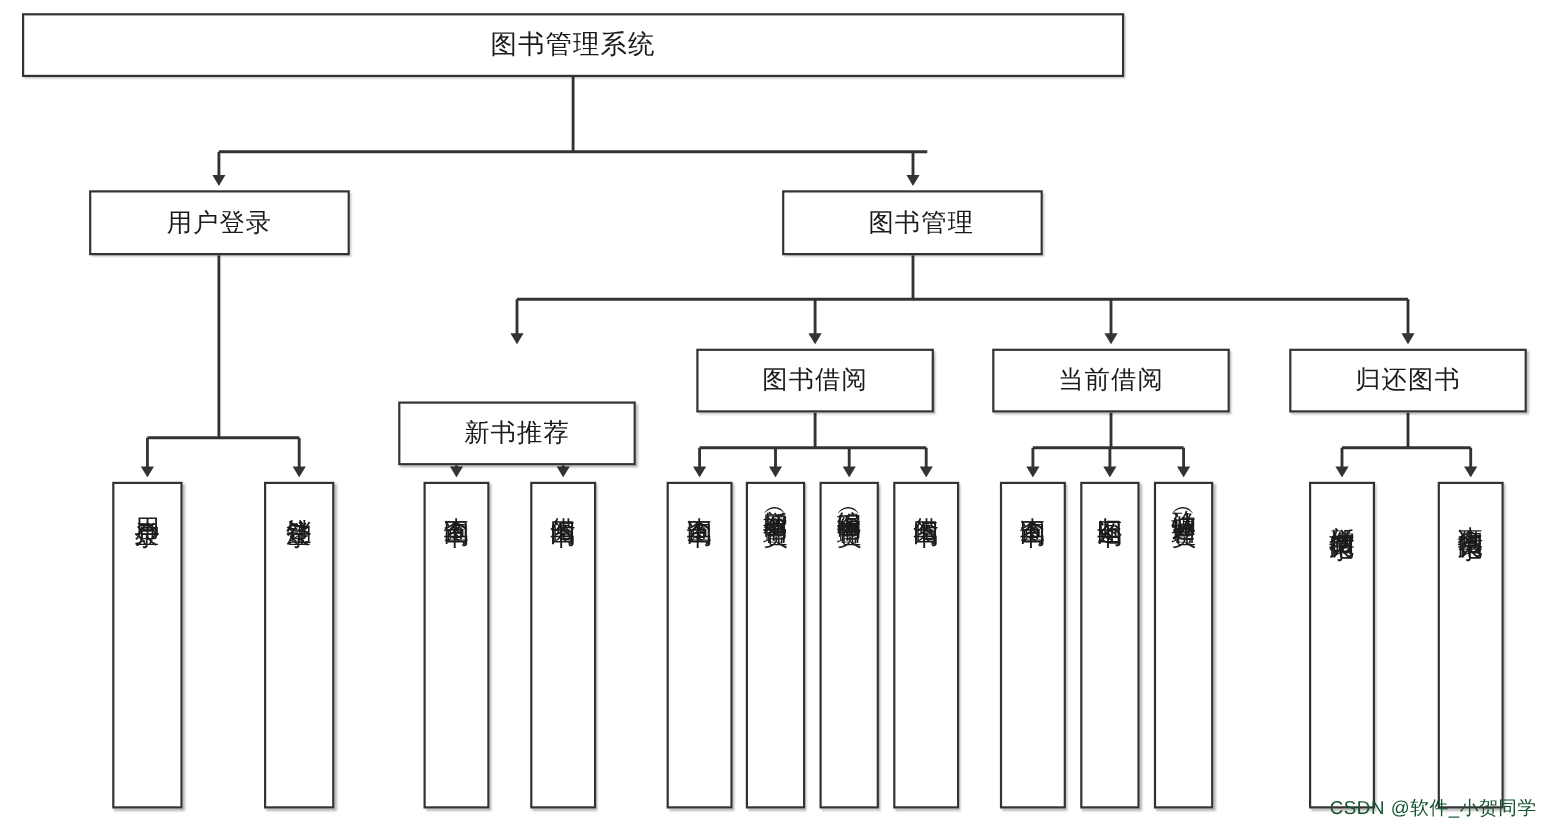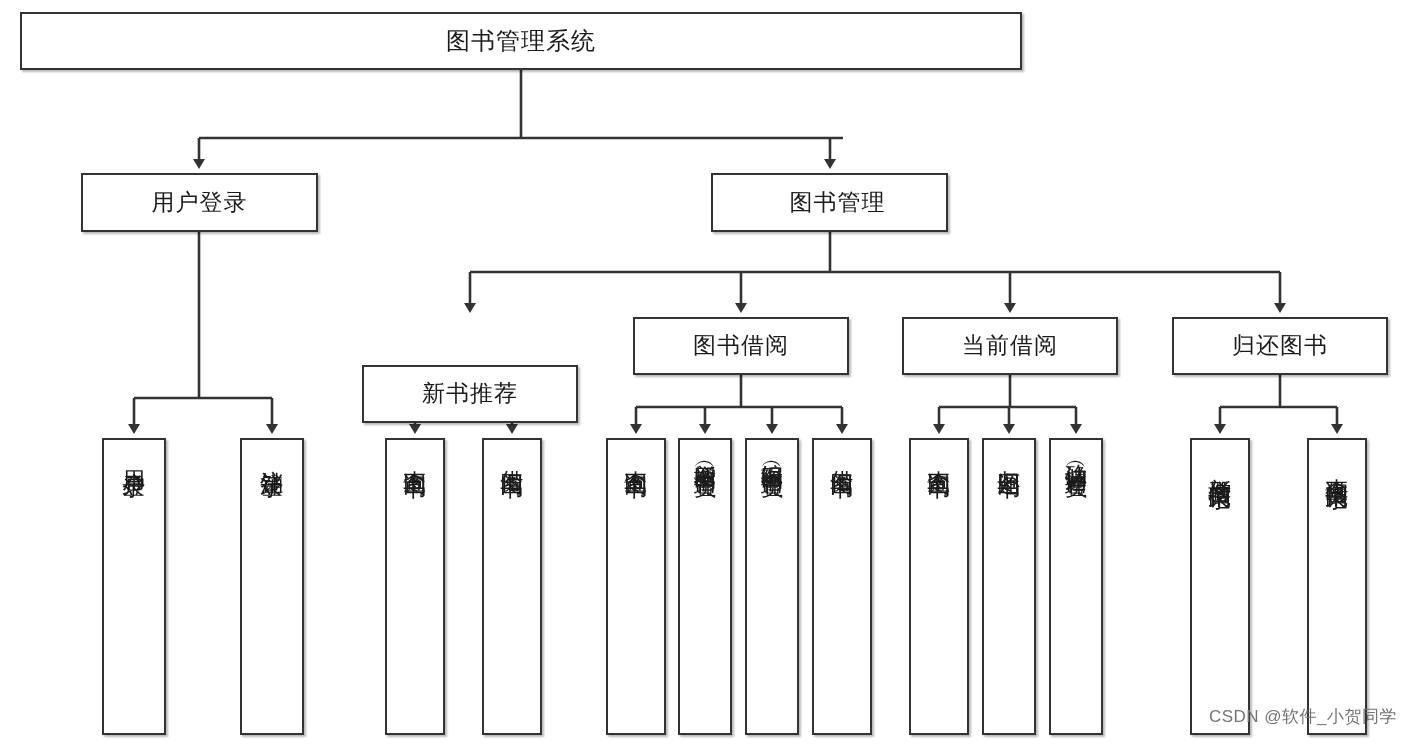--- a/index.html
+++ b/index.html
@@ -60,23 +60,23 @@
     white-space: nowrap;
     color: #1b1b1b;
   }
   .vlabel.tall {
     font-size: 22px;
     line-height: 1.36;
   }
   #watermark {
     position: absolute;
     right: 8px;
-    bottom: 19px;
+    bottom: 1px;
     font-size: 17px;
-    color: #737373;
+    color: #14532d;
     letter-spacing: 0.5px;
     white-space: nowrap;
     user-select: none;
   }
 </style>
 </head>
 <body>
 
 <div id="diagram-root">
 

